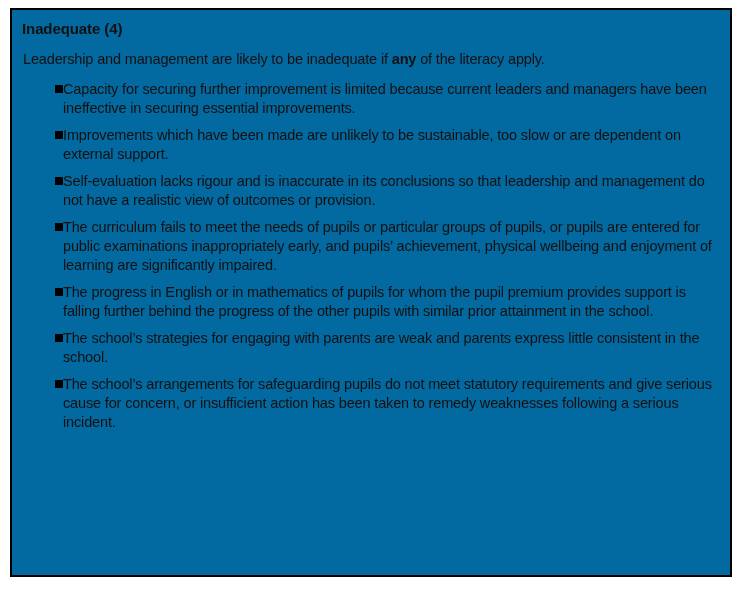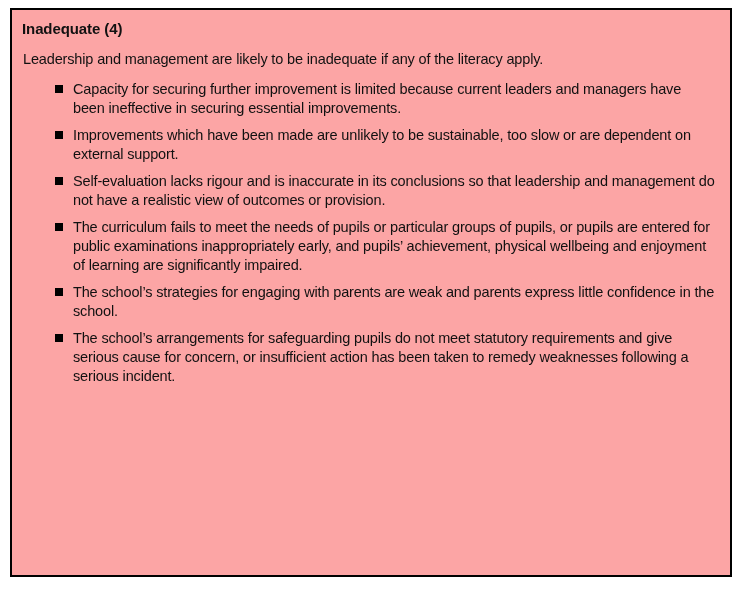--- a/index.html
+++ b/index.html
@@ -17,48 +17,47 @@
   }
   .criteria-box {
     position: absolute;
     left: 10px;
     top: 8px;
     width: 722px;
     height: 569px;
     border: 2px solid #000000;
     box-sizing: border-box;
     padding: 9px 14px 0 10px;
-    background: #fca5a5;
+    background: #0369a1;
     overflow: hidden;
   }
   .section-title {
     font-size: 15px;
     font-weight: bold;
     line-height: 19px;
     letter-spacing: -0.1px;
     margin: 0;
   }
   .intro {
     font-size: 14.5px;
     line-height: 19px;
     letter-spacing: -0.15px;
     margin: 12px 0 0 1px;
   }
   .intro .bold-word {
-    font-weight: normal;
+    font-weight: bold;
   }
   ul.criteria-list {
     list-style: none;
     margin: 11px 0 0 0;
     padding: 0;
   }
   ul.criteria-list li {
     display: flex;
     align-items: flex-start;
-    column-gap: 10px;
     padding-left: 33px;
     margin-bottom: 8px;
     font-size: 14.5px;
     line-height: 19px;
     letter-spacing: -0.15px;
   }
   .bullet-square {
     flex: 0 0 auto;
     width: 8px;
     height: 8px;
@@ -89,20 +88,24 @@
     <li>
       <span class="bullet-square"></span>
       <span class="li-text">Self-evaluation lacks rigour and is inaccurate in its conclusions so that leadership and management do not have a realistic view of outcomes or provision.</span>
     </li>
     <li>
       <span class="bullet-square"></span>
       <span class="li-text">The curriculum fails to meet the needs of pupils or particular groups of pupils, or pupils are entered for public examinations inappropriately early, and pupils’ achievement, physical wellbeing and enjoyment of learning are significantly impaired.</span>
     </li>
     <li>
       <span class="bullet-square"></span>
-      <span class="li-text">The school’s strategies for engaging with parents are weak and parents express little confidence in the school.</span>
+      <span class="li-text">The progress in English or in mathematics of pupils for whom the pupil premium provides support is falling further behind the progress of the other pupils with similar prior attainment in the school.</span>
+    </li>
+    <li>
+      <span class="bullet-square"></span>
+      <span class="li-text">The school’s strategies for engaging with parents are weak and parents express little consistent in the school.</span>
     </li>
     <li>
       <span class="bullet-square"></span>
       <span class="li-text">The school’s arrangements for safeguarding pupils do not meet statutory requirements and give serious cause for concern, or insufficient action has been taken to remedy weaknesses following a serious incident.</span>
     </li>
   </ul>
 </div>
 
 </body></html>

